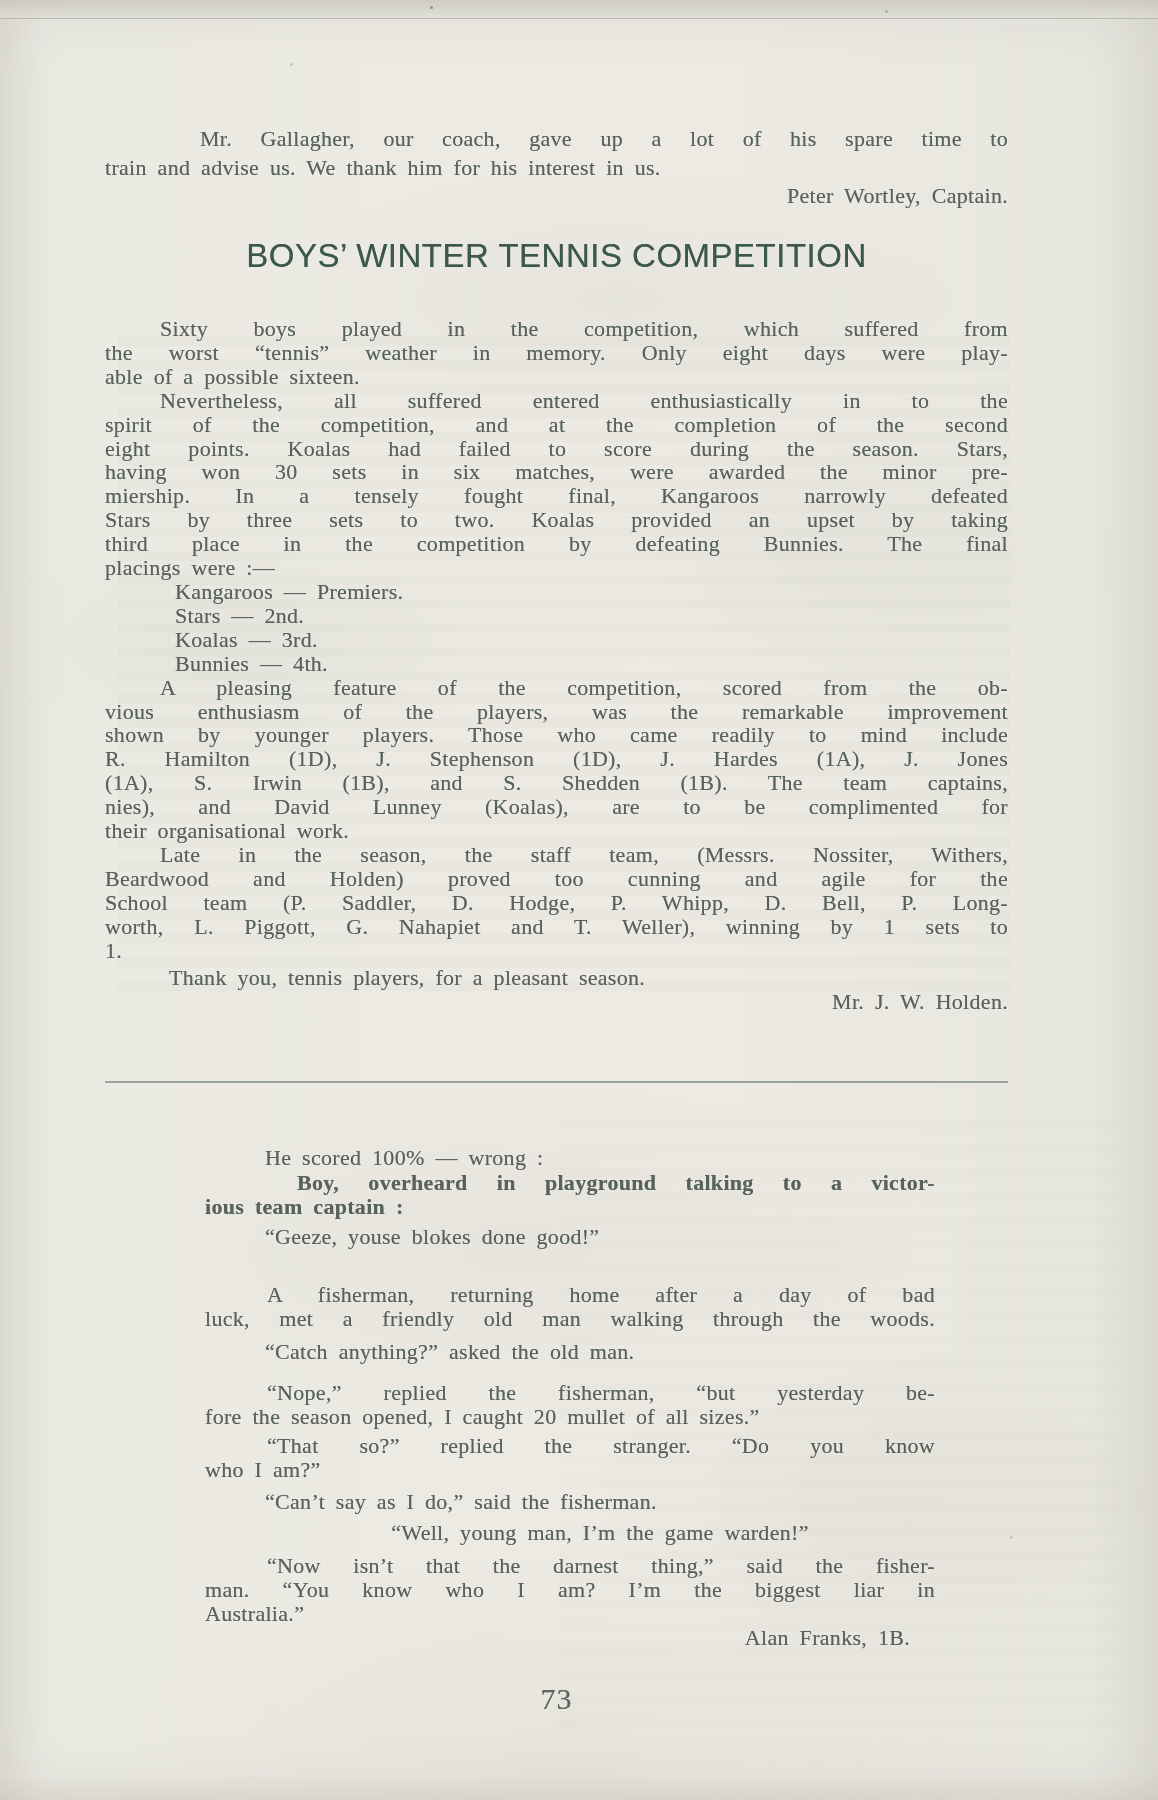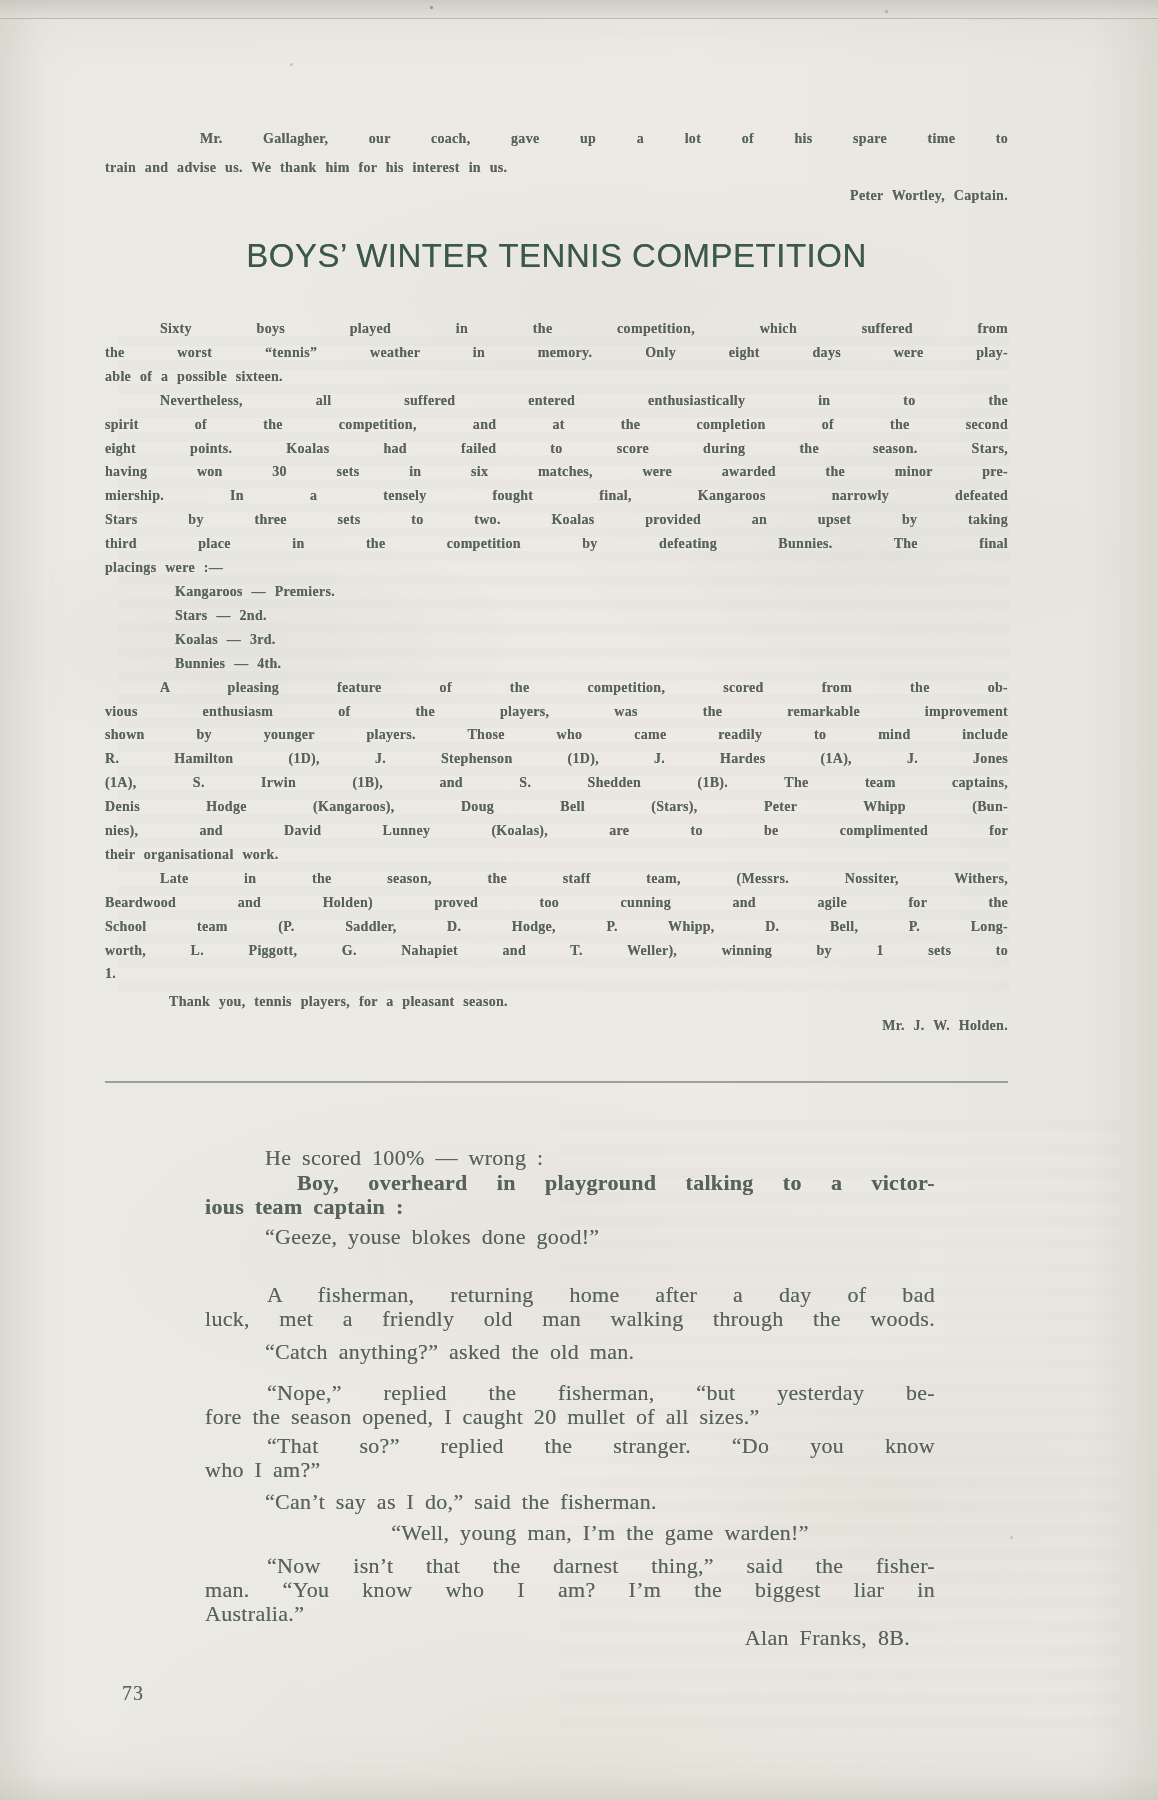--- a/index.html
+++ b/index.html
@@ -25,22 +25,22 @@
   .edge-bottom{position:absolute;left:0;bottom:0;width:1158px;height:26px;
     background:linear-gradient(rgba(0,0,0,0),rgba(120,110,95,0.08));}
   .ghost{position:absolute;pointer-events:none;opacity:.55;
     background:repeating-linear-gradient(180deg, rgba(108,118,106,0.05) 0px, rgba(108,118,106,0.05) 10px, rgba(0,0,0,0) 10px, rgba(0,0,0,0) 23.9px);}
   .ghost-a{left:118px;top:336px;width:892px;height:664px;}
   .ghost-b{left:560px;top:1120px;width:560px;height:620px;opacity:.4;}
   .speck{position:absolute;left:430px;top:6px;width:3px;height:3px;border-radius:50%;
     background:rgba(70,75,70,0.5);
     box-shadow:455px 4px 0 rgba(70,75,70,.3), -140px 57px 0 rgba(70,75,70,.22), 580px 1530px 0 rgba(70,75,70,.2);}
 
-  .col{position:absolute;left:105px;width:903px;font-size:14px;letter-spacing:.3px;word-spacing:5px;
-       text-shadow:0 0 0.4px rgba(86,98,89,0.55);font-weight:bold;}
+  .col{position:absolute;left:105px;width:903px;font-size:22px;letter-spacing:.3px;word-spacing:5px;
+       text-shadow:0 0 0.4px rgba(86,98,89,0.55);}
   .line{text-align:justify;text-align-last:justify;}
   .para .line:last-child{text-align-last:left;}
   .para.justify-last .line:last-child{text-align-last:justify;}
   .para.indent .line:first-child{text-indent:55px;}
   .intro{top:125px;line-height:28.5px;}
   .intro .line:first-child{text-indent:95px;}
   .sig{text-align:right;}
   .title{position:absolute;left:105px;width:903px;top:238px;margin:0;
     font-family:"Liberation Sans", sans-serif;font-weight:400;font-size:33px;line-height:36px;
     letter-spacing:.5px;color:#3c584a;text-align:center;text-shadow:0 0 0.6px rgba(60,88,74,0.7);}
@@ -53,22 +53,22 @@
 
   .jokes{position:absolute;left:205px;width:730px;top:1146px;font-size:22px;line-height:24px;
     letter-spacing:.3px;word-spacing:5px;text-shadow:0 0 0.4px rgba(86,98,89,0.55);}
   .jokes .single{text-indent:60px;}
   .he{text-indent:62px;}
   .joke .line:first-child{text-indent:62px;}
   .joke.i90 .line:first-child{text-indent:92px;}
   .mt5{margin-top:5px;}.mt6{margin-top:6px;}.mt7{margin-top:7px;text-align:center;}.mt8{margin-top:8px;}
   .mt9{margin-top:9px;}.mt17{margin-top:17px;}.mt18{margin-top:1px;font-weight:bold;}.mt34{margin-top:34px;}
   .jsig{padding-right:25px;}
-  .pagenum{position:absolute;left:122px;width:903px;top:1682px;text-align:left;
-    font-size:20px;color:#5a665e;letter-spacing:1px;text-shadow:0 0 0.4px rgba(86,98,89,0.55);}
+  .pagenum{position:absolute;left:105px;width:903px;top:1682px;text-align:center;
+    font-size:30px;color:#5a665e;letter-spacing:1px;text-shadow:0 0 0.4px rgba(86,98,89,0.55);}
 </style>
 </head>
 <body>
 
 <div class="sheet">
   <div class="edge-top"></div>
   <div class="edge-bottom"></div>
   <div class="ghost ghost-a"></div>
   <div class="ghost ghost-b"></div>
   <div class="speck"></div>
@@ -104,21 +104,20 @@
         <div class="line">Stars — 2nd.</div>
         <div class="line">Koalas — 3rd.</div>
         <div class="line">Bunnies — 4th.</div>
       </div>
     <div class="para indent">
         <div class="line">A pleasing feature of the competition, scored from the ob-</div>
         <div class="line">vious enthusiasm of the players, was the remarkable improvement</div>
         <div class="line">shown by younger players. Those who came readily to mind include</div>
         <div class="line">R. Hamilton (1D), J. Stephenson (1D), J. Hardes (1A), J. Jones</div>
         <div class="line">(1A), S. Irwin (1B), and S. Shedden (1B). The team captains,</div>
-        <div class="line">Denis Hodge (Kangaroos), Doug Bell (Stars), Peter Whipp (Bun-</div>
         <div class="line">nies), and David Lunney (Koalas), are to be complimented for</div>
         <div class="line">their organisational work.</div>
       </div>
     <div class="para indent">
         <div class="line">Late in the season, the staff team, (Messrs. Nossiter, Withers,</div>
         <div class="line">Beardwood and Holden) proved too cunning and agile for the</div>
         <div class="line">School team (P. Saddler, D. Hodge, P. Whipp, D. Bell, P. Long-</div>
         <div class="line">worth, L. Piggott, G. Nahapiet and T. Weller), winning by 1 sets to</div>
         <div class="line">1.</div>
       </div>
@@ -148,17 +147,17 @@
         <div class="line">“That so?” replied the stranger. “Do you know</div>
         <div class="line">who I am?”</div>
       </div>
     <div class="single mt8">“Can’t say as I do,” said the fisherman.</div>
     <div class="single mt7">“Well, young man, I’m the game warden!”</div>
     <div class="para joke mt9">
         <div class="line">“Now isn’t that the darnest thing,” said the fisher-</div>
         <div class="line">man. “You know who I am? I’m the biggest liar in</div>
         <div class="line">Australia.”</div>
       </div>
-    <div class="sig jsig">Alan Franks, 8B.</div>
+    <div class="sig jsig">Alan Franks, 1B.</div>
   </div>
 
   <div class="pagenum">73</div>
 </div>
 
 </body></html>

